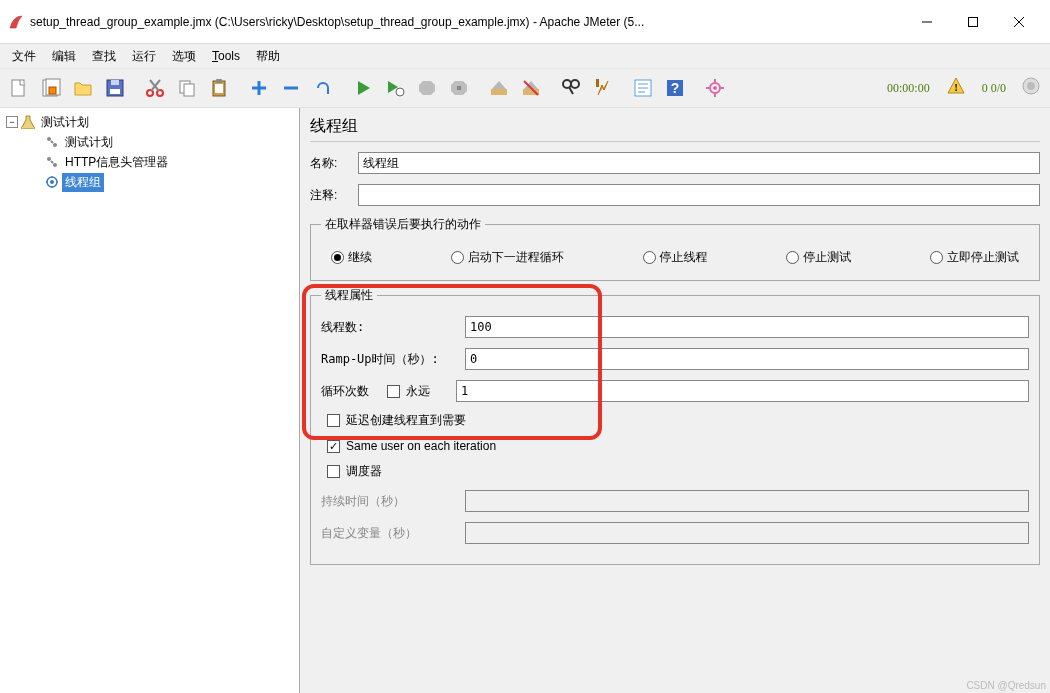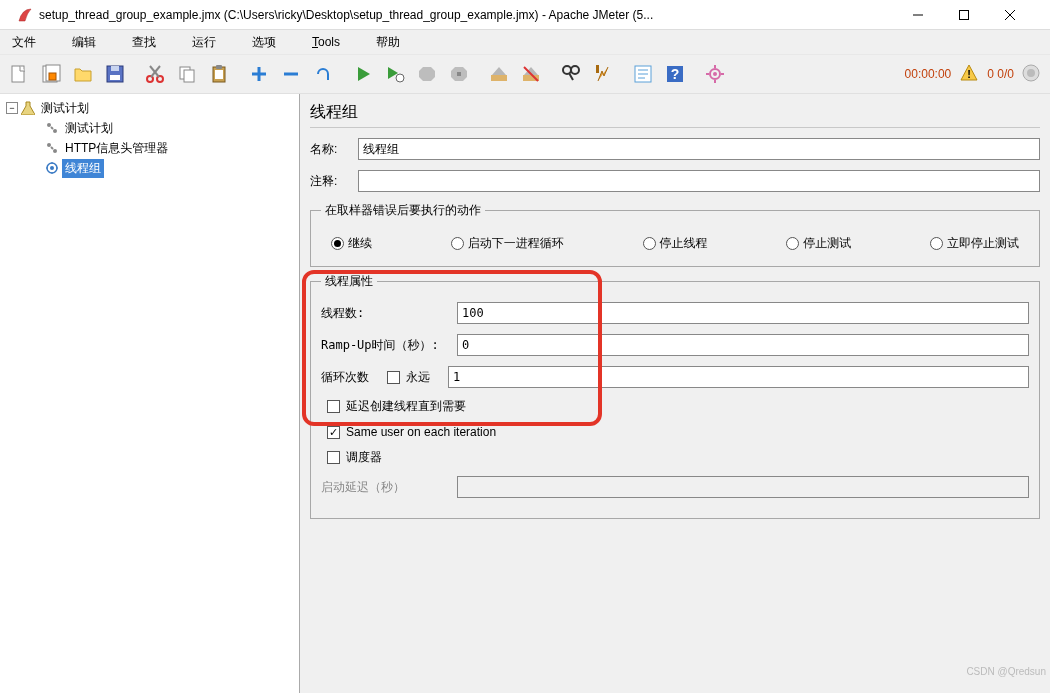--- a/index.html
+++ b/index.html
@@ -1,31 +1,31 @@
 <!DOCTYPE html>
 <html><head>
 <meta charset="utf-8">
 <style>
 * { box-sizing: border-box; margin: 0; padding: 0; }
 body { font-family: "Microsoft YaHei", Arial, sans-serif; font-size: 12px; background: #f0f0f0; color: #000; width: 1050px; height: 693px; overflow: hidden; }
 
-.titlebar { display: flex; align-items: center; height: 30px; background: #fff; border-bottom: 1px solid #ddd; padding: 0 17px; }
+.titlebar { display: flex; align-items: center; height: 44px; background: #fff; border-bottom: 1px solid #ddd; padding: 0 8px; }
 .titlebar .feather { width: 16px; height: 16px; margin-right: 6px; }
 .titlebar .title { flex: 1; font-size: 12px; color: #000; white-space: nowrap; overflow: hidden; }
 .titlebar .win-btn { width: 46px; height: 30px; display: flex; align-items: center; justify-content: center; }
 .titlebar .win-btn svg { width: 10px; height: 10px; }
 
-.menubar { display: flex; align-items: center; height: 24px; background: #f0f0f0; padding: 0 4px; gap: 20px; }
+.menubar { display: flex; align-items: center; height: 24px; background: #f0f0f0; padding: 0 4px; gap: 0; }
 .menubar .menu-item { padding: 3px 8px; cursor: default; }
 .menubar .menu-item .ul { text-decoration: underline; }
 
 .toolbar { display: flex; align-items: center; height: 40px; background: #f0f0f0; padding: 2px 4px; border-top: 1px solid #e8e8e8; border-bottom: 1px solid #e0e0e0; gap: 2px; }
 .tb-btn { width: 30px; height: 30px; display: flex; align-items: center; justify-content: center; border: 1px solid transparent; border-radius: 3px; }
 .tb-sep { width: 6px; }
-.toolbar .right { margin-left: auto; display: flex; align-items: center; gap: 8px; padding-right: 6px; font-family: Liberation Sans, sans-serif; color: #c2410c; }
+.toolbar .right { margin-left: auto; display: flex; align-items: center; gap: 16px; padding-right: 6px; font-family: Liberation Serif, serif; color: #4d7c0f; }
 
 .content { display: flex; height: calc(693px - 30px - 24px - 40px); }
 .sidebar { width: 300px; background: #fff; border-right: 1px solid #aaa; overflow: auto; }
 .tree { padding: 4px 2px; }
 .tree-row { display: flex; align-items: center; height: 20px; gap: 2px; white-space: nowrap; }
 .tree-toggle { width: 12px; height: 12px; border: 1px solid #888; display: flex; align-items: center; justify-content: center; font-size: 9px; line-height: 1; background: #fff; margin-left: 4px; }
 .tree-icon { width: 16px; height: 16px; display: flex; align-items: center; justify-content: center; }
 .tree-label { padding: 1px 3px; }
 .tree-label.selected { background: #3f85d6; color: #fff; }
 .tree-indent { display: inline-block; }
@@ -41,21 +41,21 @@
 fieldset { border: 1px solid #a8a8a8; padding: 12px 10px 10px 10px; margin-bottom: 6px; }
 legend { padding: 0 4px; font-size: 12px; }
 
 .opts { display: flex; gap: 26px; align-items: center; padding: 4px 10px; justify-content: space-between; }
 .radio-wrap { display: flex; align-items: center; gap: 4px; }
 .radio { width: 13px; height: 13px; border: 1px solid #555; border-radius: 50%; display: flex; align-items: center; justify-content: center; background: #fff; }
 .radio .dot { width: 7px; height: 7px; border-radius: 50%; background: #000; }
 
 .props-row { display: flex; align-items: center; margin-bottom: 10px; gap: 6px; }
 .props-row .plabel { width: 130px; font-family: "SimSun", monospace; }
-.props-row input[type=text] { flex: 1; height: 22px; border: 1px solid #888; padding: 2px 4px; font-size: 12px; font-family: monospace; background: #fff; }
+.props-row input[type=text] { flex: 1; height: 22px; border: 1px solid #888; padding: 2px 4px; font-size: 12px; font-family: monospace; background: #fff; margin-left: 8px; }
 .check { width: 13px; height: 13px; border: 1px solid #555; background: #fff; display: inline-flex; align-items: center; justify-content: center; }
 .check.checked::after { content: "✓"; font-size: 11px; line-height: 1; color: #000; }
 .chk-row { display: flex; align-items: center; gap: 6px; margin: 10px 0 10px 6px; }
 .disabled-label { color: #888; }
 .disabled-input { background: #f0f0f0 !important; border: 1px solid #bbb; }
 
 .highlight-box { position: absolute; border: 4px solid #e33427; border-radius: 12px; pointer-events: none; }
 .watermark { position: absolute; right: 4px; bottom: 16px; font-size: 10px; color: #bbb; }
 </style>
 </head>
@@ -374,21 +374,25 @@
       <div class="chk-row">
         <span class="check checked"></span>
         <span>Same user on each iteration</span>
       </div>
       <div class="chk-row">
         <span class="check"></span>
         <span>调度器</span>
       </div>
 
       <div class="props-row">
-        <span class="plabel disabled-label">启动延迟（秒）</span>
+        <span class="plabel disabled-label">持续时间（秒）</span>
+        <input type="text" class="disabled-input" disabled="" style="">
+      </div>
+      <div class="props-row">
+        <span class="plabel disabled-label">自定义变量（秒）</span>
         <input type="text" class="disabled-input" disabled="" style="">
       </div>
     </fieldset>
 
     <div class="highlight-box" style="left:2px; top:176px; width:300px; height:156px;"></div>
     <div class="watermark">CSDN @Qredsun</div>
   </div>
 </div>
 
 </body></html>

